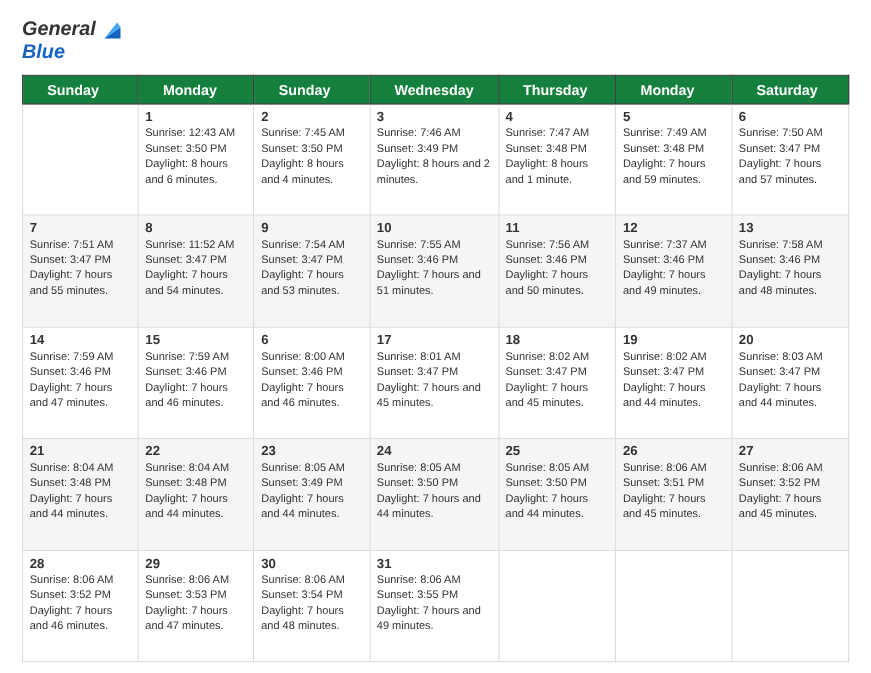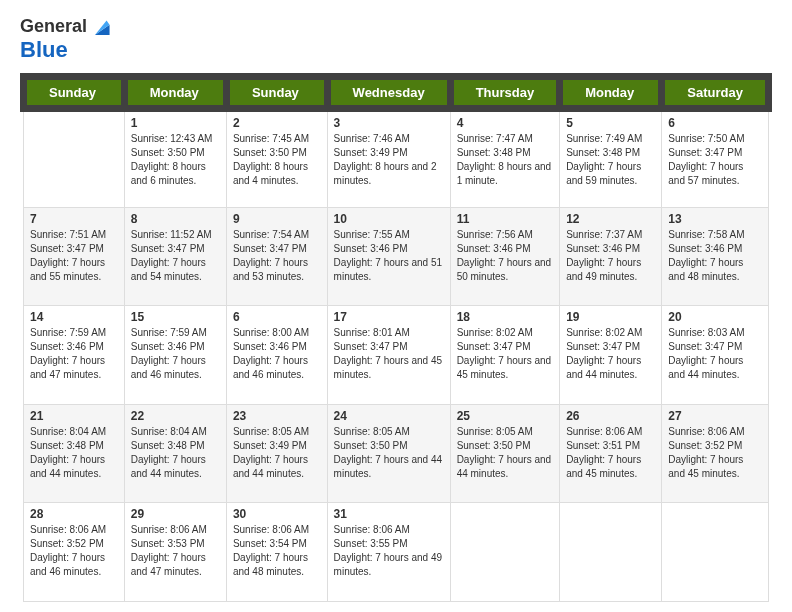--- a/index.html
+++ b/index.html
@@ -15,20 +15,21 @@
       height: 612px;
       padding: 16px 20px 10px 20px;
       display: flex;
       flex-direction: column;
     }
     .header {
       display: flex;
       justify-content: space-between;
       align-items: flex-start;
       margin-bottom: 10px;
+      font-style: italic;
     }
     .logo {
       display: flex;
       flex-direction: column;
       align-items: flex-start;
     }
     .title-area {
       text-align: right;
     }
     .main-title {
@@ -40,27 +41,27 @@
     .subtitle {
       font-size: 14px;
       color: #555;
     }
     .calendar {
       width: 100%;
       border-collapse: collapse;
       flex: 1;
     }
     .calendar thead th {
-      background-color: #4d7c0f;
+      background-color: #15803d;
       color: #fff;
       text-align: left;
       padding: 5px 22px;
       font-size: 13px;
       font-weight: bold;
-      border: 7px solid #404040;
+      border: 1px solid #404040;
     }
     .calendar tbody td {
       vertical-align: top;
       padding: 4px 6px;
       border: 1px solid #ddd;
       width: 14.28%;
       font-size: 10.5px;
       color: #333;
       height: 88px;
     }
@@ -92,21 +93,21 @@
   <div class="header">
     <div class="logo">
     <div style="display:flex;align-items:center;">
       <span style="font-size:18px;font-weight:bold;color:#333;">General</span>
       <svg width="22" height="20" viewBox="0 0 30 26" style="margin-left:2px;">
         <polygon points="8,24 28,10 28,24" fill="#1565c0"></polygon>
         <polygon points="8,24 24,4 28,10" fill="#42a5f5"></polygon>
       </svg>
     </div>
     <div>
-      <span style="font-size:22px;font-weight:bold;color:#1565c0;">Blue</span>
+      <span style="font-size:18px;font-weight:bold;color:#1565c0;">Blue</span>
     </div>
   </div>
     <div class="title-area">
       <div class="main-title"></div>
       <div class="subtitle"></div>
     </div>
   </div>
 
   <table class="calendar">
     <thead>

